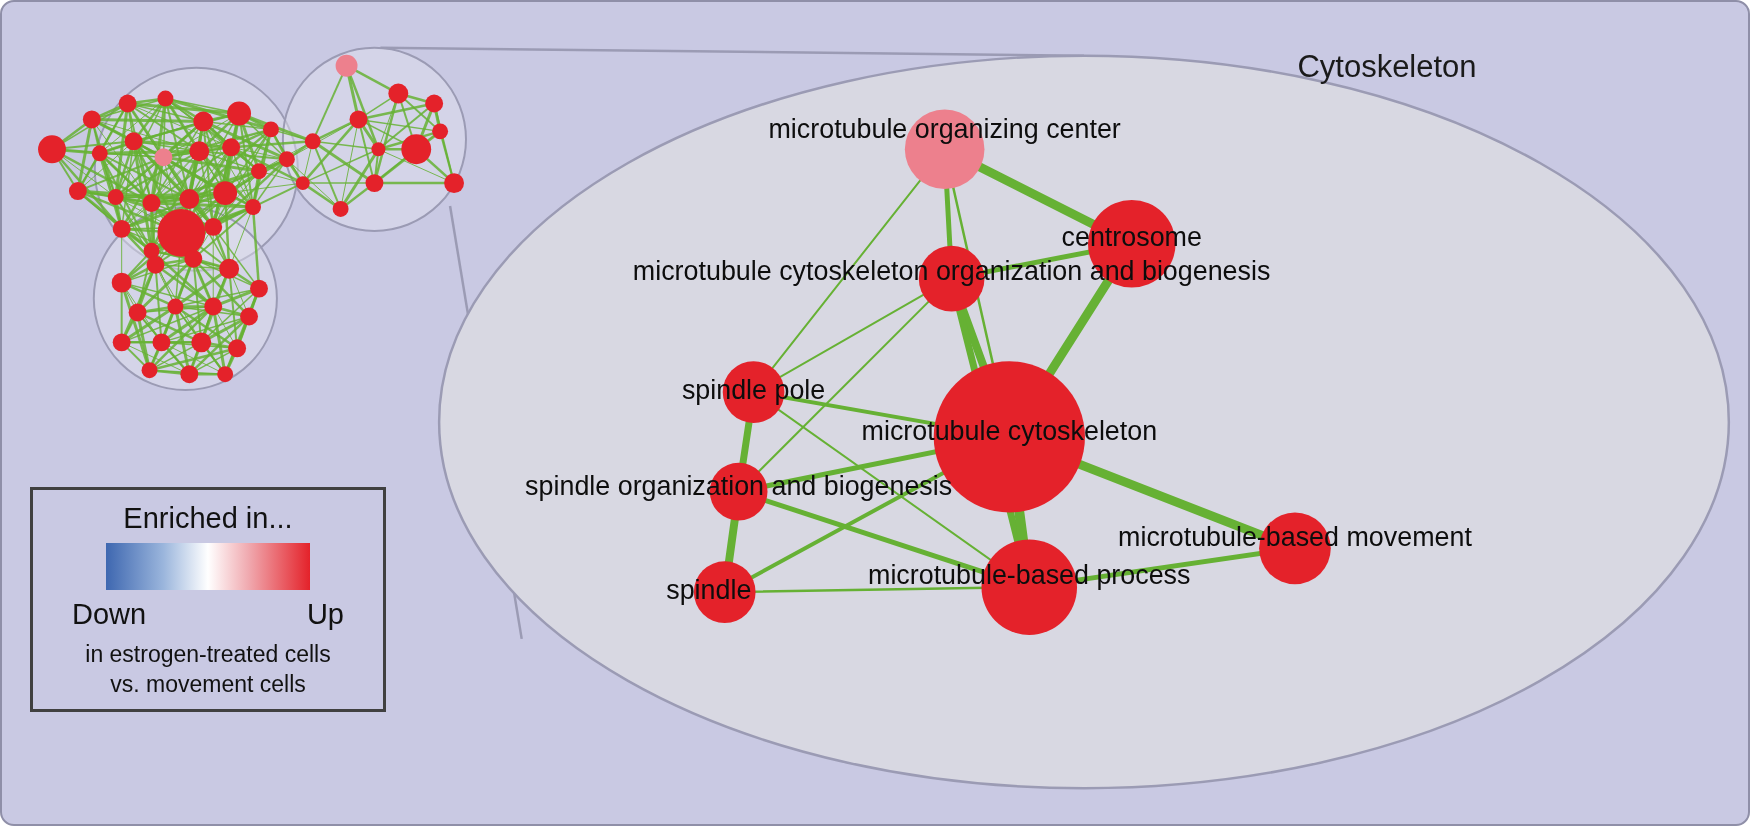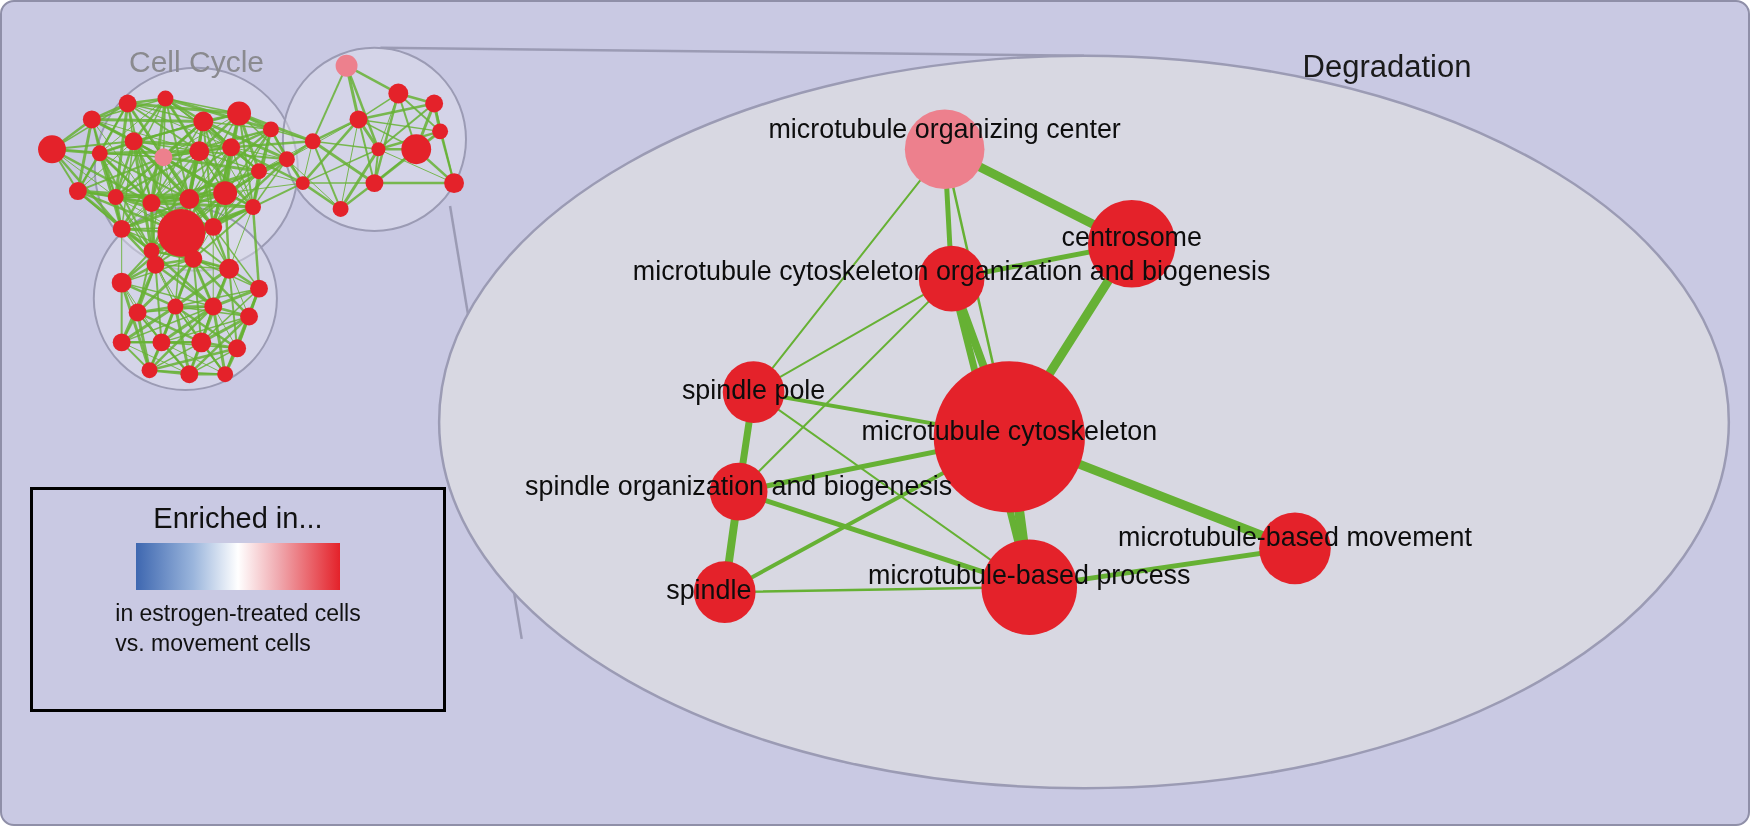--- a/index.html
+++ b/index.html
@@ -2,25 +2,25 @@
 <html><head>
 <meta charset="utf-8">
 <style>
   html,body{margin:0;padding:0;background:#ffffff;font-family:"Liberation Sans",sans-serif;}
   #stage{position:relative;width:1750px;height:826px;border:2px solid #8f8fa8;border-radius:14px;overflow:hidden;box-sizing:border-box;}
   #network-svg{position:absolute;left:0;top:0;width:100%;height:100%;}
   .overlay-label{position:absolute;color:#8a8a8f;font-size:30px;line-height:36px;}
   .black-label{color:#1a1a1a;}
   .center{text-align:center;}
   .node-label{font-family:"Liberation Sans",sans-serif;font-size:27px;fill:#0d0d0d;}
-  #legend-box{position:absolute;left:28px;top:485px;width:416px;height:225px;border:3px solid #000000;box-sizing:border-box;display:flex;flex-direction:column;align-items:center;}
+  #legend-box{position:absolute;left:28px;top:485px;width:356px;height:225px;border:3px solid #404040;box-sizing:border-box;display:flex;flex-direction:column;align-items:center;}
   #legend-title{font-size:29px;color:#111;margin-top:12px;}
   #legend-gradient{width:204px;height:47px;margin-top:8px;}
   #legend-downup{width:272px;display:flex;justify-content:space-between;font-size:29px;color:#111;margin-top:8px;}
-  #legend-caption{font-size:23px;color:#111;margin-top:8px;line-height:30px;text-align:left;}
+  #legend-caption{font-size:23px;color:#111;margin-top:8px;line-height:30px;text-align:center;}
 </style>
 </head>
 <body>
 
 <div id="stage" style="background: rgb(201, 201, 227);">
 
   <svg id="network-svg" viewBox="0 0 1750 826">
       <line x1="378" y1="46" x2="1085" y2="54" stroke="#9b9bb4" stroke-width="2.5"></line>
       <line x1="448" y1="205" x2="520" y2="640" stroke="#9b9bb4" stroke-width="2.5"></line>
       <circle cx="193" cy="168" r="102" fill="rgba(226,226,238,0.45)" stroke="#9b9bb4" stroke-width="2"></circle>
@@ -470,29 +470,32 @@
       <text x="1133" y="238" text-anchor="middle" dominant-baseline="middle" class="node-label">centrosome</text>
       <text x="952" y="272" text-anchor="middle" dominant-baseline="middle" class="node-label">microtubule cytoskeleton organization and biogenesis</text>
       <text x="753" y="392" text-anchor="middle" dominant-baseline="middle" class="node-label">spindle pole</text>
       <text x="1010" y="433" text-anchor="middle" dominant-baseline="middle" class="node-label">microtubule cytoskeleton</text>
       <text x="738" y="488" text-anchor="middle" dominant-baseline="middle" class="node-label">spindle organization and biogenesis</text>
       <text x="708" y="593" text-anchor="middle" dominant-baseline="middle" class="node-label">spindle</text>
       <text x="1030" y="578" text-anchor="middle" dominant-baseline="middle" class="node-label">microtubule-based process</text>
       <text x="1297" y="540" text-anchor="middle" dominant-baseline="middle" class="node-label">microtubule-based movement</text>
     </svg>
 
-  <div class="overlay-label center" style="left: 92px; top: 42px; width: 205px; color: rgb(138, 138, 143);">Cell Cycle</div>
 
 
   <div class="overlay-label black-label center" style="left:1265px;top:46px;width:240px;font-size:31px;line-height:38px;">
-    <div>Degradation</div>
+    <div>Cytoskeleton</div>
   </div>
 
   <div id="legend-box">
     <div id="legend-title">Enriched in...</div>
     <div id="legend-gradient" style="background: linear-gradient(to right, rgb(62, 103, 176) 0%, rgb(154, 181, 220) 28%, rgb(255, 255, 255) 50%, rgb(240, 169, 175) 70%, rgb(228, 34, 42) 100%);"></div>
+    <div id="legend-downup">
+      <span>Down</span>
+      <span>Up</span>
+    </div>
     <div id="legend-caption">
       <div>in estrogen-treated cells</div>
       <div>vs. movement cells</div>
     </div>
   </div>
 
 </div>
 
 </body></html>

